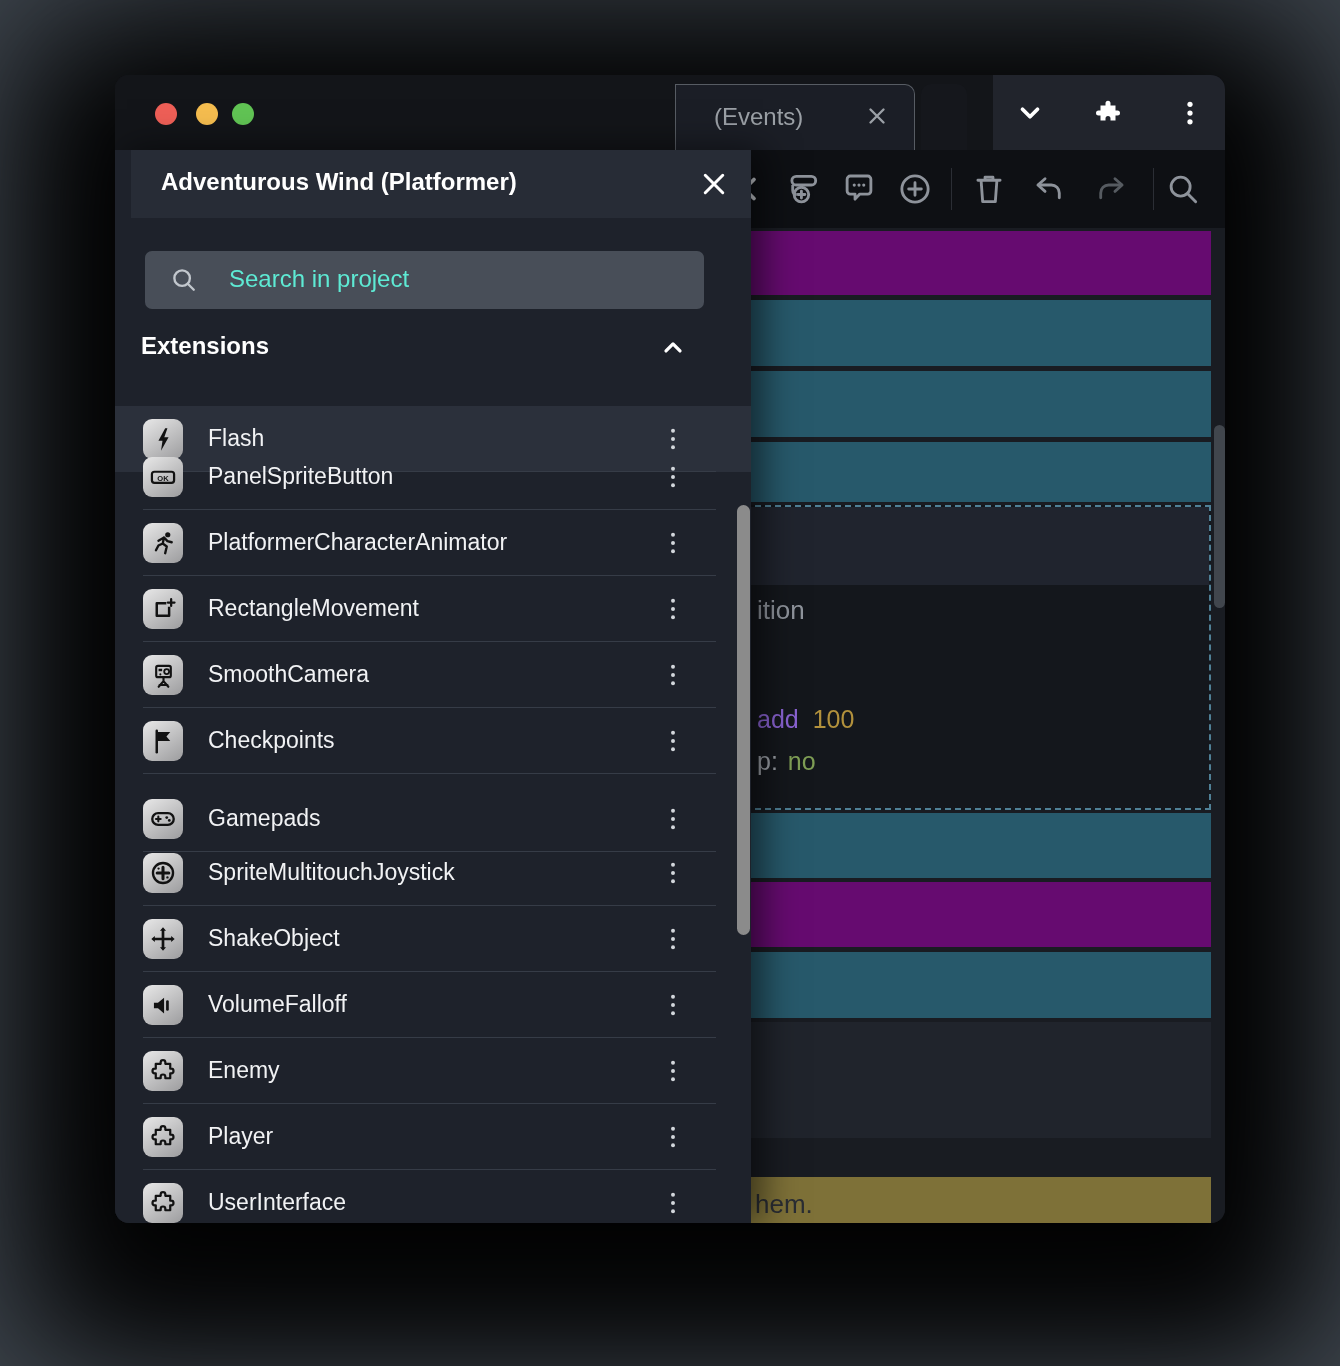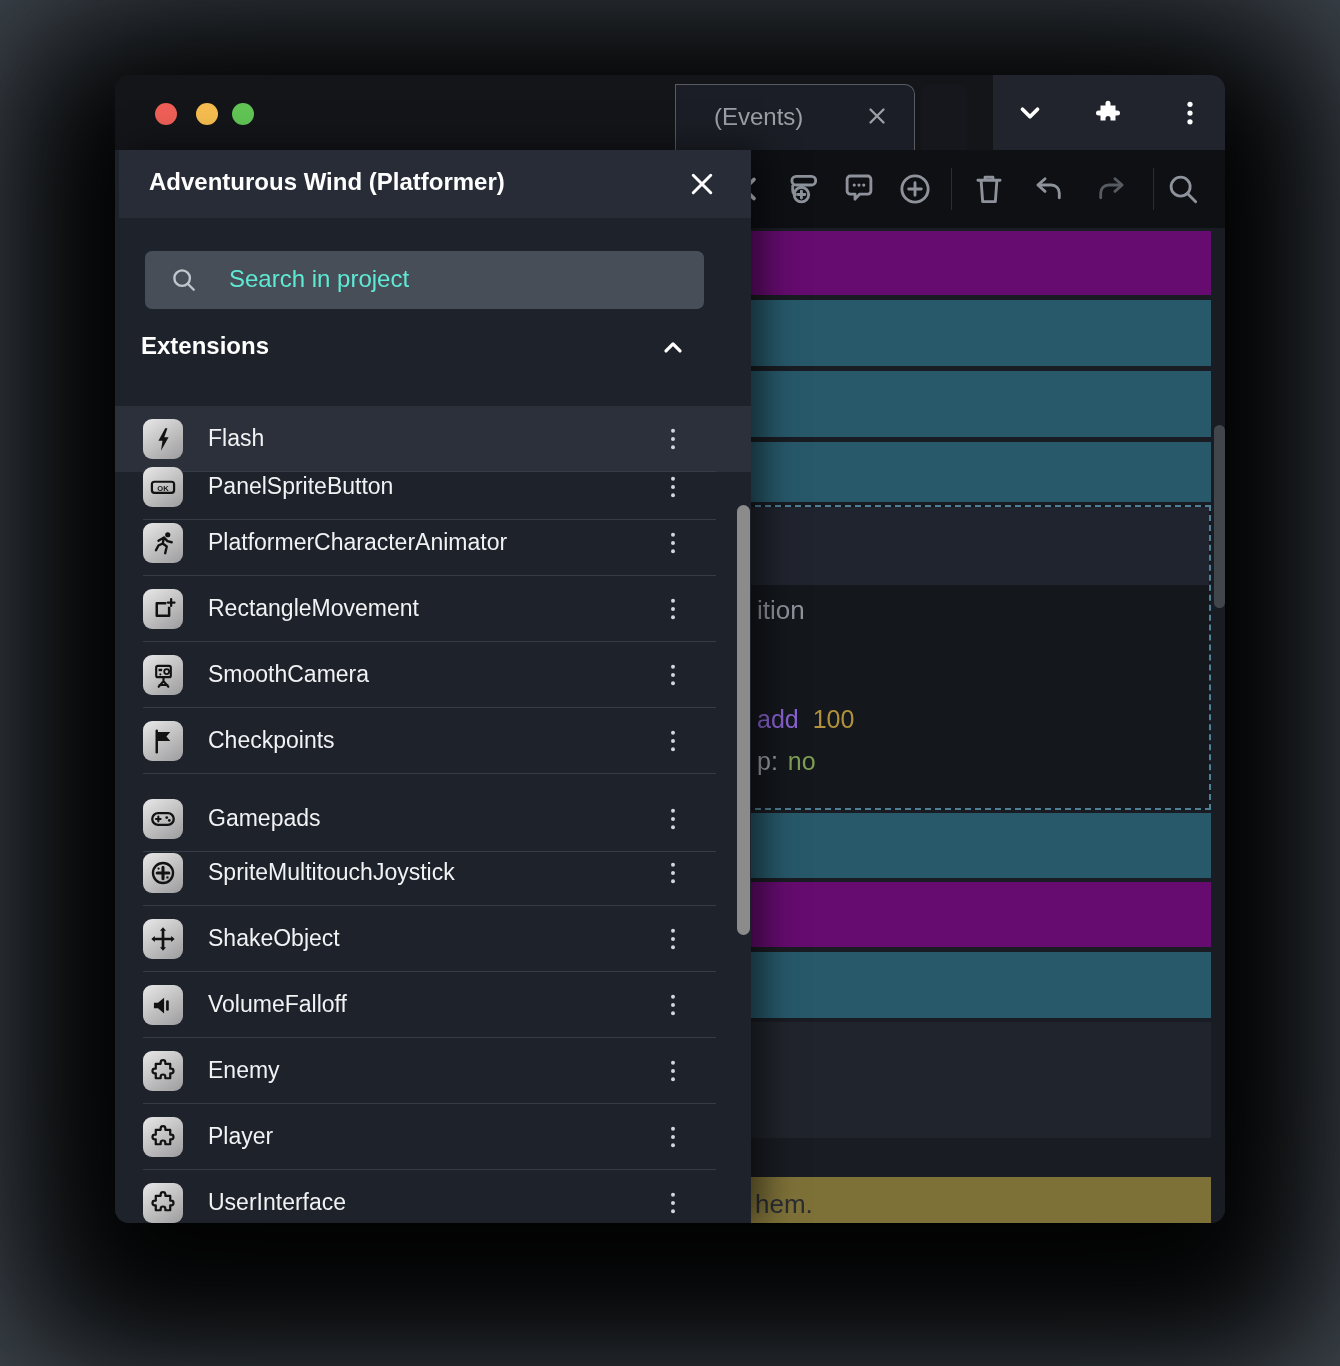--- a/index.html
+++ b/index.html
@@ -51,21 +51,21 @@
   .kw-no  { color:#7f9e55; margin-left:10px;margin-top:41px; }
   #comment-bar .evtxt { top:12px; color:#2a2d33; font-size:26px; left:80px; }
   #ev-scroll { position:absolute; left:1099px; top:197px; width:11px; height:183px; background:#41464d; border-radius:6px; }
 
   
   #drawer {
     position:absolute; left:0; top:75px; width:636px; height:1073px;
     background:#1e222b; overflow:hidden;
     box-shadow:12px 0 34px rgba(0,0,0,.55);
   }
-  #drawer-header { position:absolute; left:4px; top:0; width:100%; height:68px; background:#272c36; }
+  #drawer-header { position:absolute; left:16px; top:0; width:100%; height:68px; background:#272c36; }
   #drawer-title { position:absolute; left:30px; top:18px; font-size:24px; font-weight:bold; color:#ffffff; }
   #drawer-close { position:absolute; left:568px; top:19px; width:30px; height:30px; }
   #searchbox { position:absolute; left:30px; top:101px; width:559px; height:58px; background:#484e58; border-radius:7px; }
   #searchbox .mag { position:absolute; left:24px; top:14px; width:30px; height:30px; }
   #searchbox .ph { position:absolute; left:84px; top:14px; font-size:24px; color:#5eead4; }
   #sect-head { position:absolute; left:0; top:178px; width:100%; height:42px; }
   #sect-label { position:absolute; left:26px; top:4px; font-size:24px; font-weight:bold; color:#ffffff; }
   #sect-chevron { position:absolute; left:544px; top:6px; width:28px; height:28px; }
   #ext-list { position:absolute; left:0; top:228px; width:100%; height:858px; }
   .row { position:absolute; left:0; width:100%; height:66px; }
@@ -249,21 +249,21 @@
         <span class="rlabel">Flash</span>
         <span class="kebab">
           <svg viewBox="0 0 24 24" width="28" height="32">
               <circle cx="12" cy="5" r="1.7" fill="#d3d7dc"></circle>
               <circle cx="12" cy="12" r="1.7" fill="#d3d7dc"></circle>
               <circle cx="12" cy="19" r="1.7" fill="#d3d7dc"></circle>
             </svg>
         </span>
       </div>
 
-      <div class="row" style="top:76px;padding-left:40px;">
+      <div class="row" style="top:66px;padding-left:40px;">
         <span class="plate">
           <svg viewBox="0 0 24 24" width="28" height="28">
               <rect x="2.5" y="7.5" width="19" height="9.5" rx="2.2" stroke="#121212" stroke-width="1.9" fill="none"></rect>
               <text x="12" y="15.2" font-size="6.5" font-weight="bold" fill="#121212" text-anchor="middle" font-family="Liberation Sans, sans-serif">OK</text>
             </svg>
         </span>
         <span class="rlabel">PanelSpriteButton</span>
         <span class="kebab">
           <svg viewBox="0 0 24 24" width="28" height="32">
               <circle cx="12" cy="5" r="1.7" fill="#d3d7dc"></circle>

